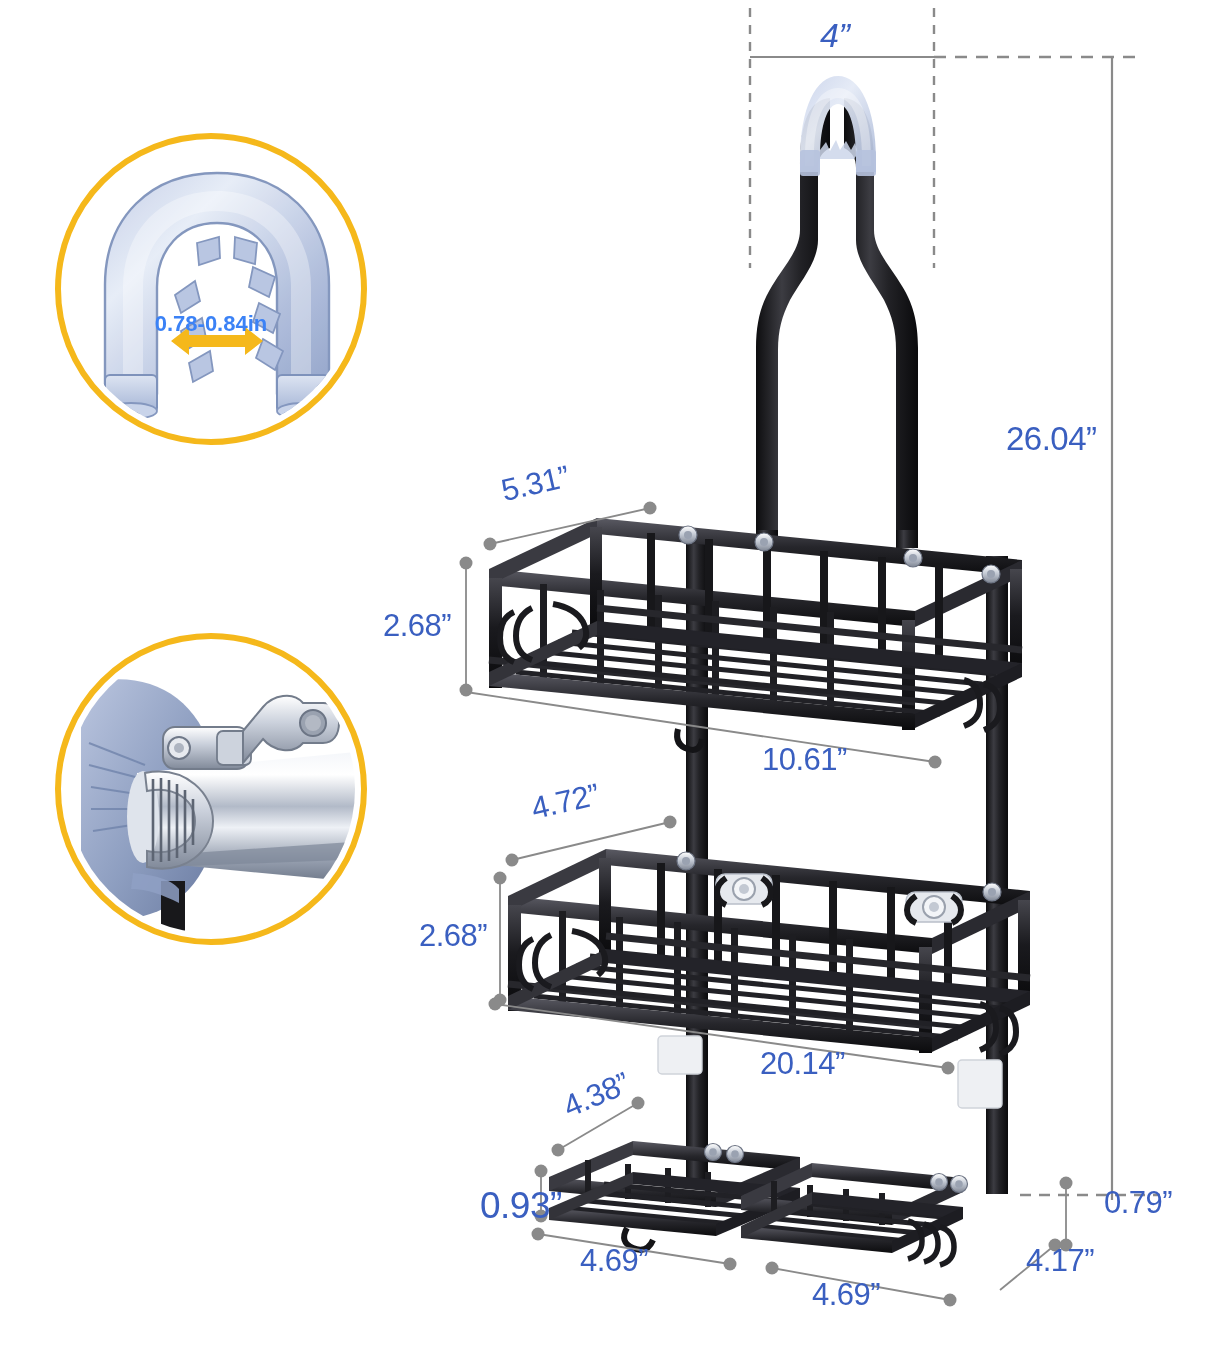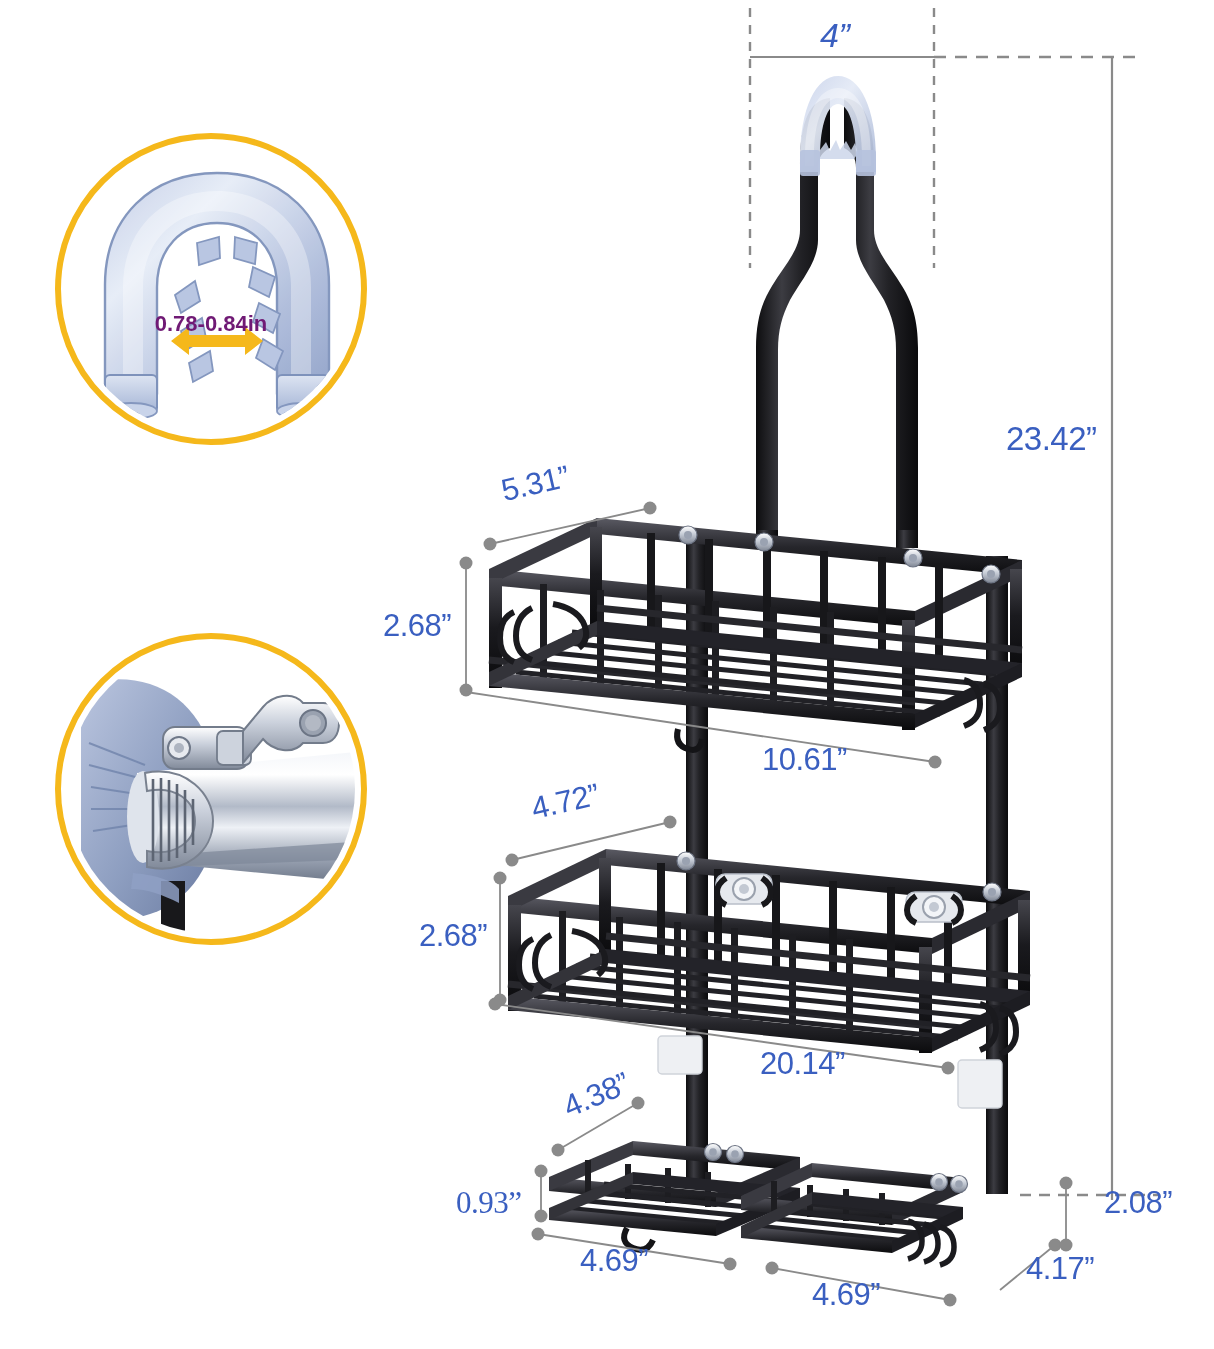--- a/index.html
+++ b/index.html
@@ -31,21 +31,21 @@
     box-sizing: border-box;
   }
   .callout-inner {
     position: absolute;
     inset: 6px;
     border-radius: 50%;
     overflow: hidden;
   }
   .yellow-arrow-label {
     position: absolute;
-    color: #701a75;
+    color: #3b82f6;
     font-family: "Liberation Sans", sans-serif;
     font-weight: 700;
     white-space: nowrap;
   }
   svg.overlay {
     position: absolute;
     left: 0;
     top: 0;
     width: 1214px;
     height: 1349px;
@@ -401,45 +401,45 @@
       <circle cx="1055" cy="1245" r="6.5" stroke="none"></circle>
 
       <path d="M1066 1183 L1066 1245" stroke-width="1.8" fill="none"></path>
       <circle cx="1066" cy="1183" r="6.5" stroke="none"></circle>
       <circle cx="1066" cy="1245" r="6.5" stroke="none"></circle>
     </g>
   </svg>
 
   <div class="dimlabel" style="left:820px; top:16px; font-size:34px; font-style:italic;">4”</div>
 
-  <div class="dimlabel" style="left:1006px; top:420px; font-size:33px;">23.42”</div>
+  <div class="dimlabel" style="left:1006px; top:420px; font-size:33px;">26.04”</div>
 
   <div class="dimlabel" style="left:498px; top:474px; font-size:31px; transform:rotate(-13deg); transform-origin:left top;">5.31”</div>
 
   <div class="dimlabel" style="left:383px; top:608px; font-size:31px;">2.68”</div>
 
   <div class="dimlabel" style="left:762px; top:742px; font-size:31px;">10.61”</div>
 
   <div class="dimlabel" style="left:528px; top:792px; font-size:31px; transform:rotate(-13deg); transform-origin:left top;">4.72”</div>
 
   <div class="dimlabel" style="left:419px; top:918px; font-size:31px;">2.68”</div>
 
   <div class="dimlabel" style="left:760px; top:1046px; font-size:31px;">20.14”</div>
 
   <div class="dimlabel" style="left:558px; top:1092px; font-size:31px; transform:rotate(-23deg); transform-origin:left top;">4.38”</div>
 
-  <div class="dimlabel" style="left:456px; top:1185px; font-size:31px;font-family:Liberation Serif, serif;">0.93”</div>
+  <div class="dimlabel" style="left:480px; top:1185px; font-size:37px;">0.93”</div>
 
   <div class="dimlabel" style="left:580px; top:1243px; font-size:31px;">4.69”</div>
 
   <div class="dimlabel" style="left:812px; top:1277px; font-size:31px;">4.69”</div>
 
-  <div class="dimlabel" style="left:1026px; top:1243px; font-size:31px;margin-top:8px;">4.17”</div>
-
-  <div class="dimlabel" style="left:1104px; top:1185px; font-size:31px;">2.08”</div>
+  <div class="dimlabel" style="left:1026px; top:1243px; font-size:31px;">4.17”</div>
+
+  <div class="dimlabel" style="left:1104px; top:1185px; font-size:31px;">0.79”</div>
 
   <div class="callout-circle" style="left:55px; top:133px; width:312px; height:312px;">
     <div class="callout-inner">
       <svg viewBox="0 0 300 300" width="300" height="300">
         <defs>
           <linearGradient id="cg1" x1="0" y1="0" x2="1" y2="1">
             <stop offset="0%" stop-color="#c2cde7"></stop>
             <stop offset="30%" stop-color="#e6ecf7"></stop>
             <stop offset="70%" stop-color="#aebcdb"></stop>
             <stop offset="100%" stop-color="#8fa1c8"></stop>

